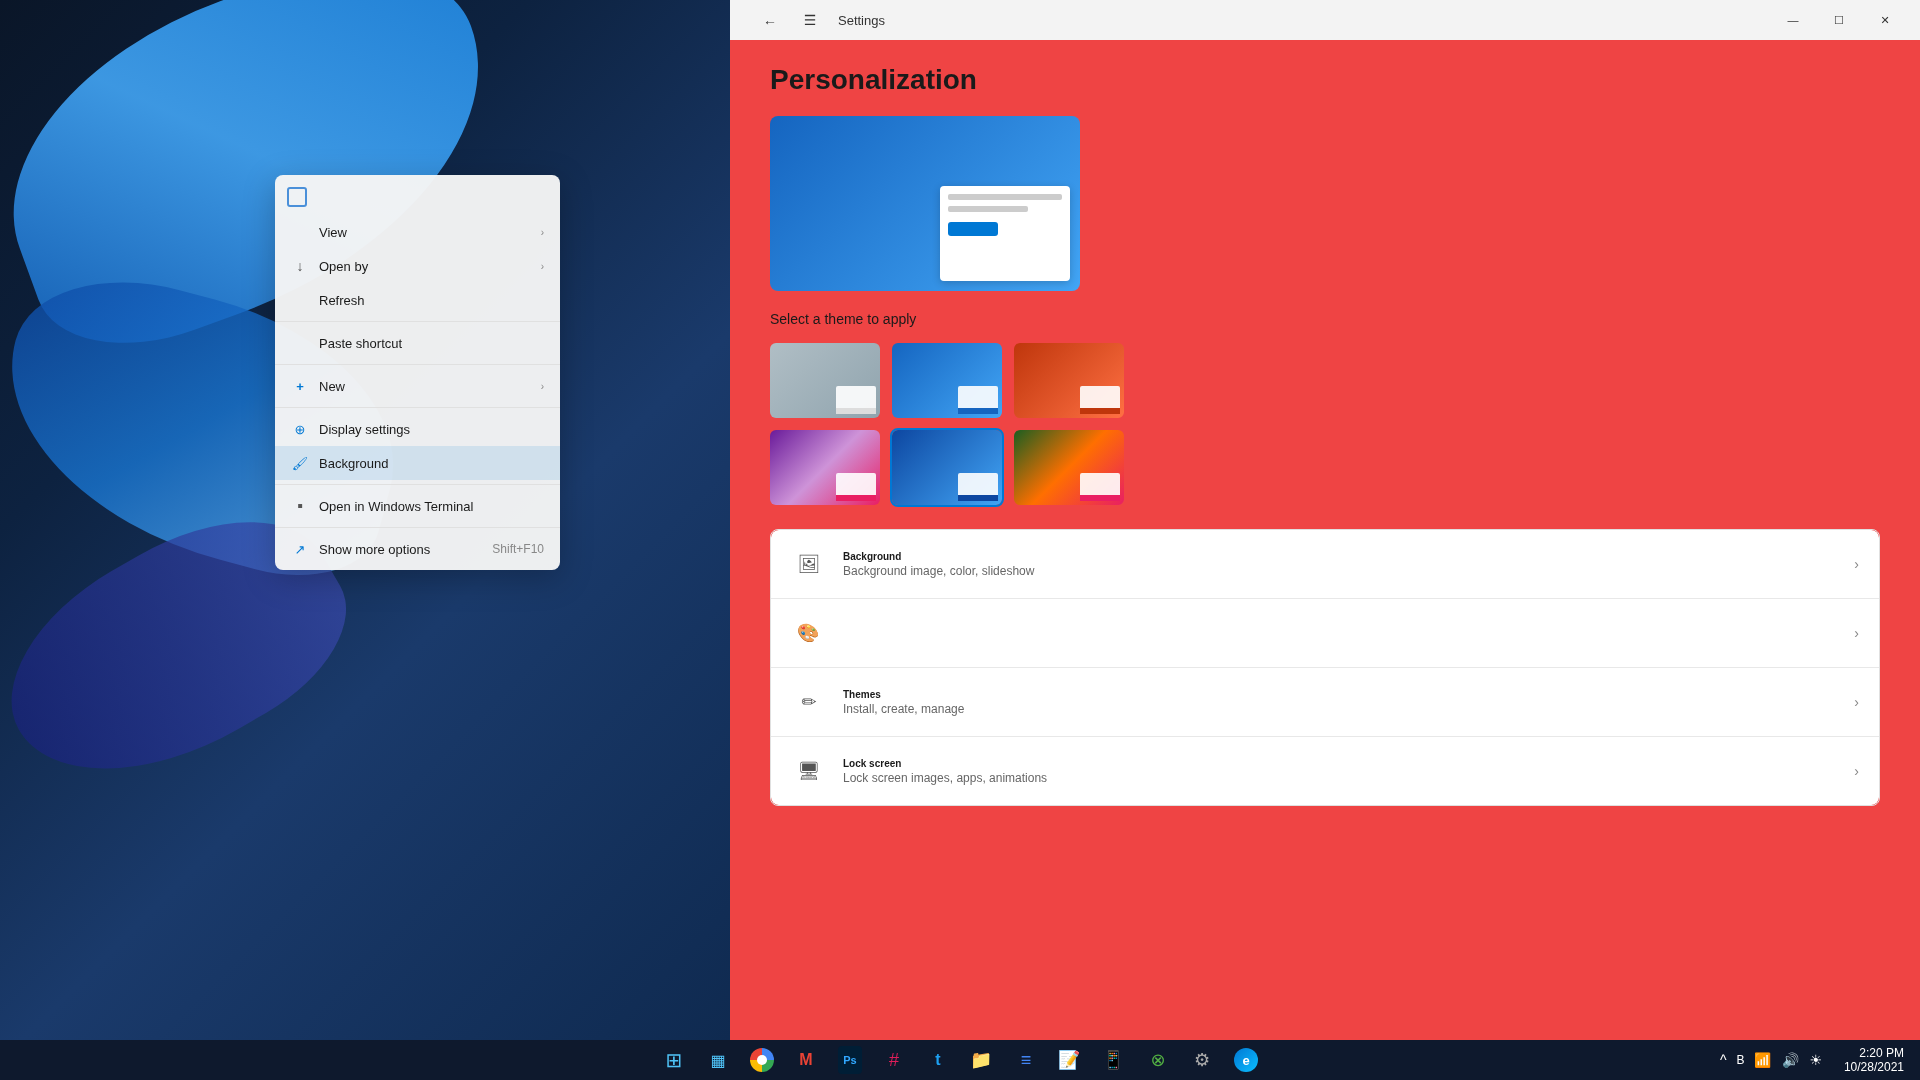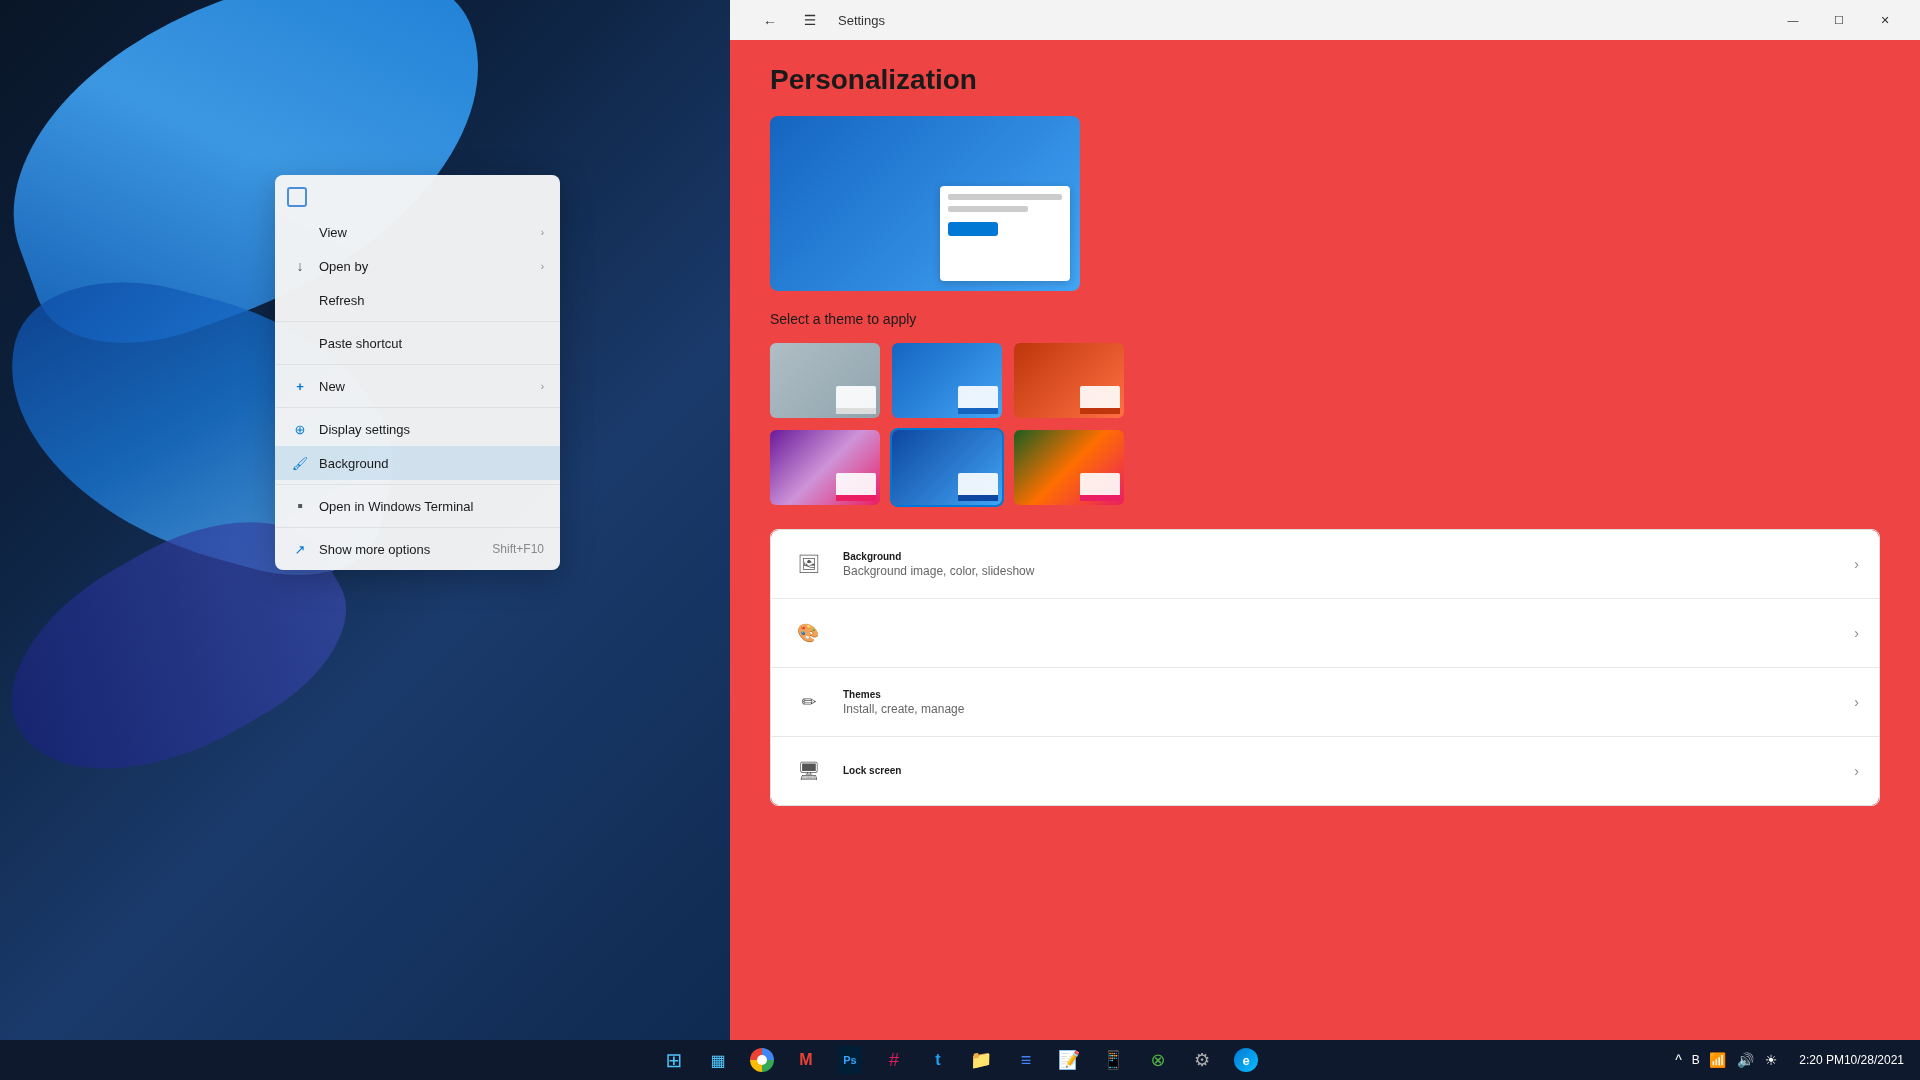--- a/index.html
+++ b/index.html
@@ -313,21 +313,21 @@
       padding: 0 8px;
     }
     .tray-icon {
       font-size: 14px;
       color: white;
       cursor: pointer;
       padding: 2px;
     }
     .clock {
       display: flex;
-      flex-direction: row;
+      flex-direction: column;
       align-items: flex-end;
       font-size: 12px;
       color: white;
       padding: 0 8px;
       cursor: pointer;
     }
   </style>
 </head>
 <body>
 
@@ -493,20 +493,21 @@
             <div class="option-title">Themes</div>
             <div class="option-desc">Install, create, manage</div>
           </div>
           <div class="option-arrow">›</div>
         </div>
 
         <div class="settings-option">
           <div class="option-icon">🖥</div>
           <div class="option-text">
             <div class="option-title">Lock screen</div>
+            <div class="option-desc">Lock screen images, apps, animations</div>
           </div>
           <div class="option-arrow">›</div>
         </div>
       </div>
     </div>
   </div>
 </div>
 
 <div class="taskbar">
   <div class="taskbar-center">

